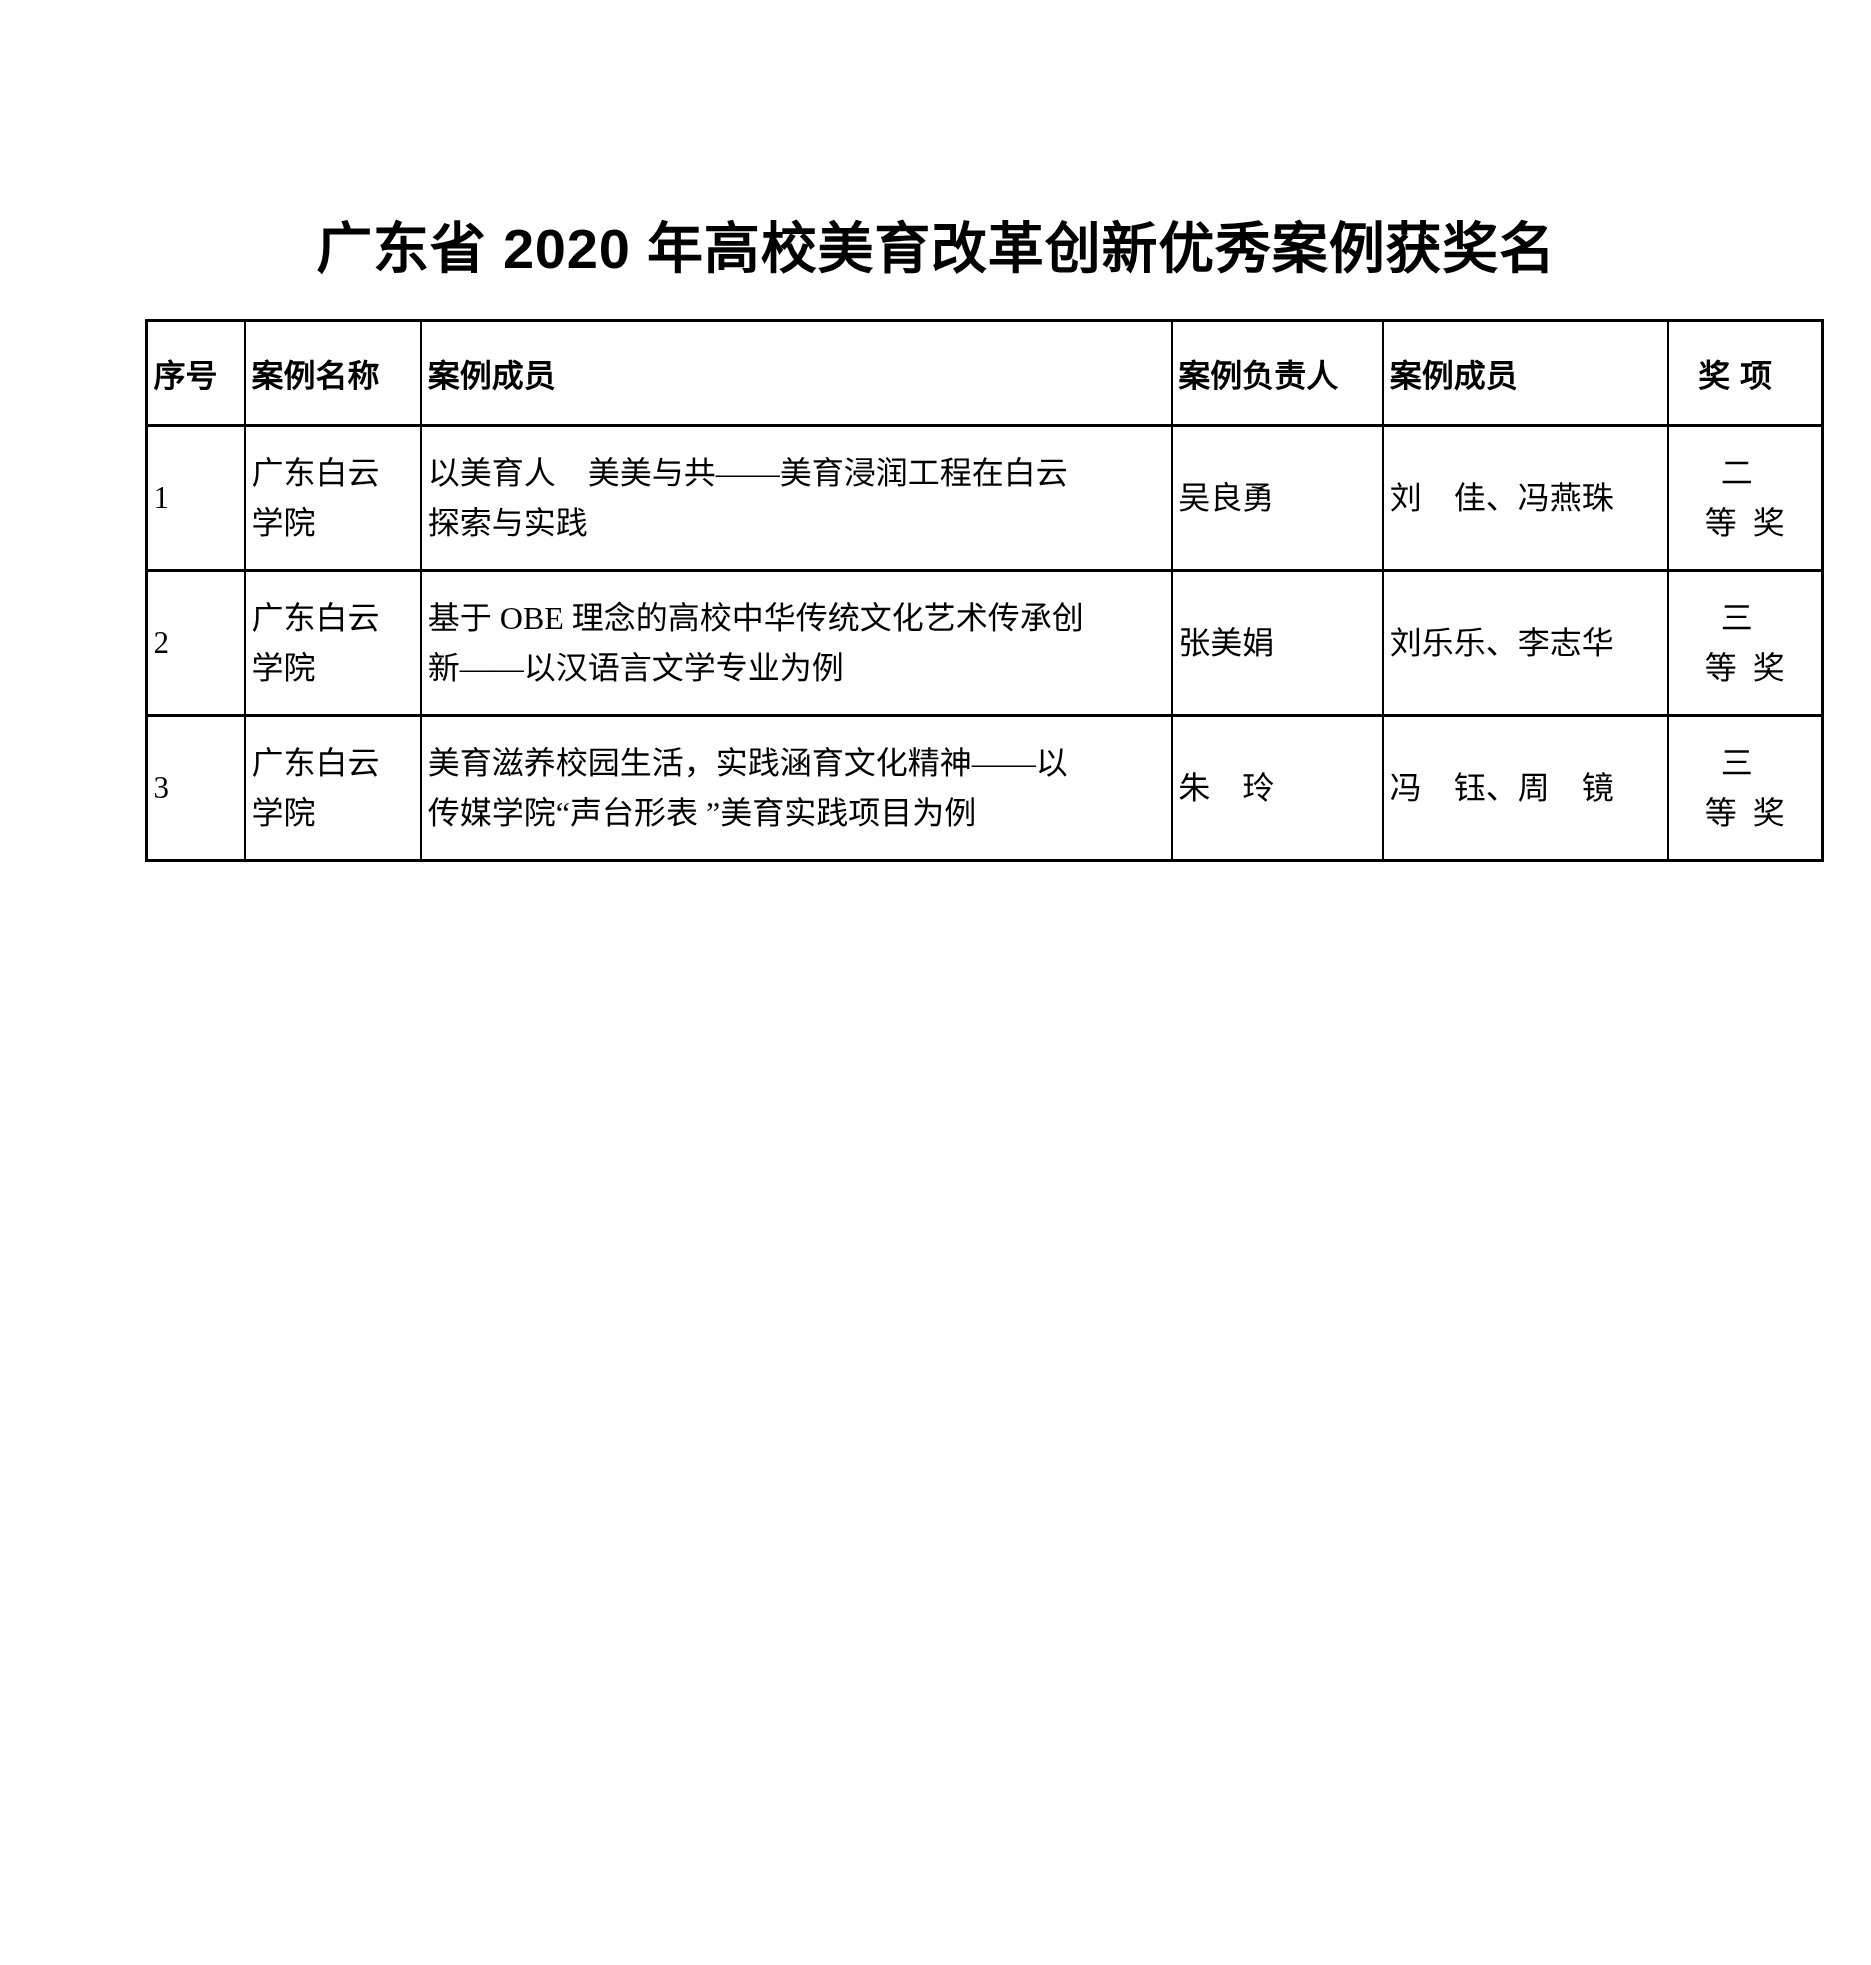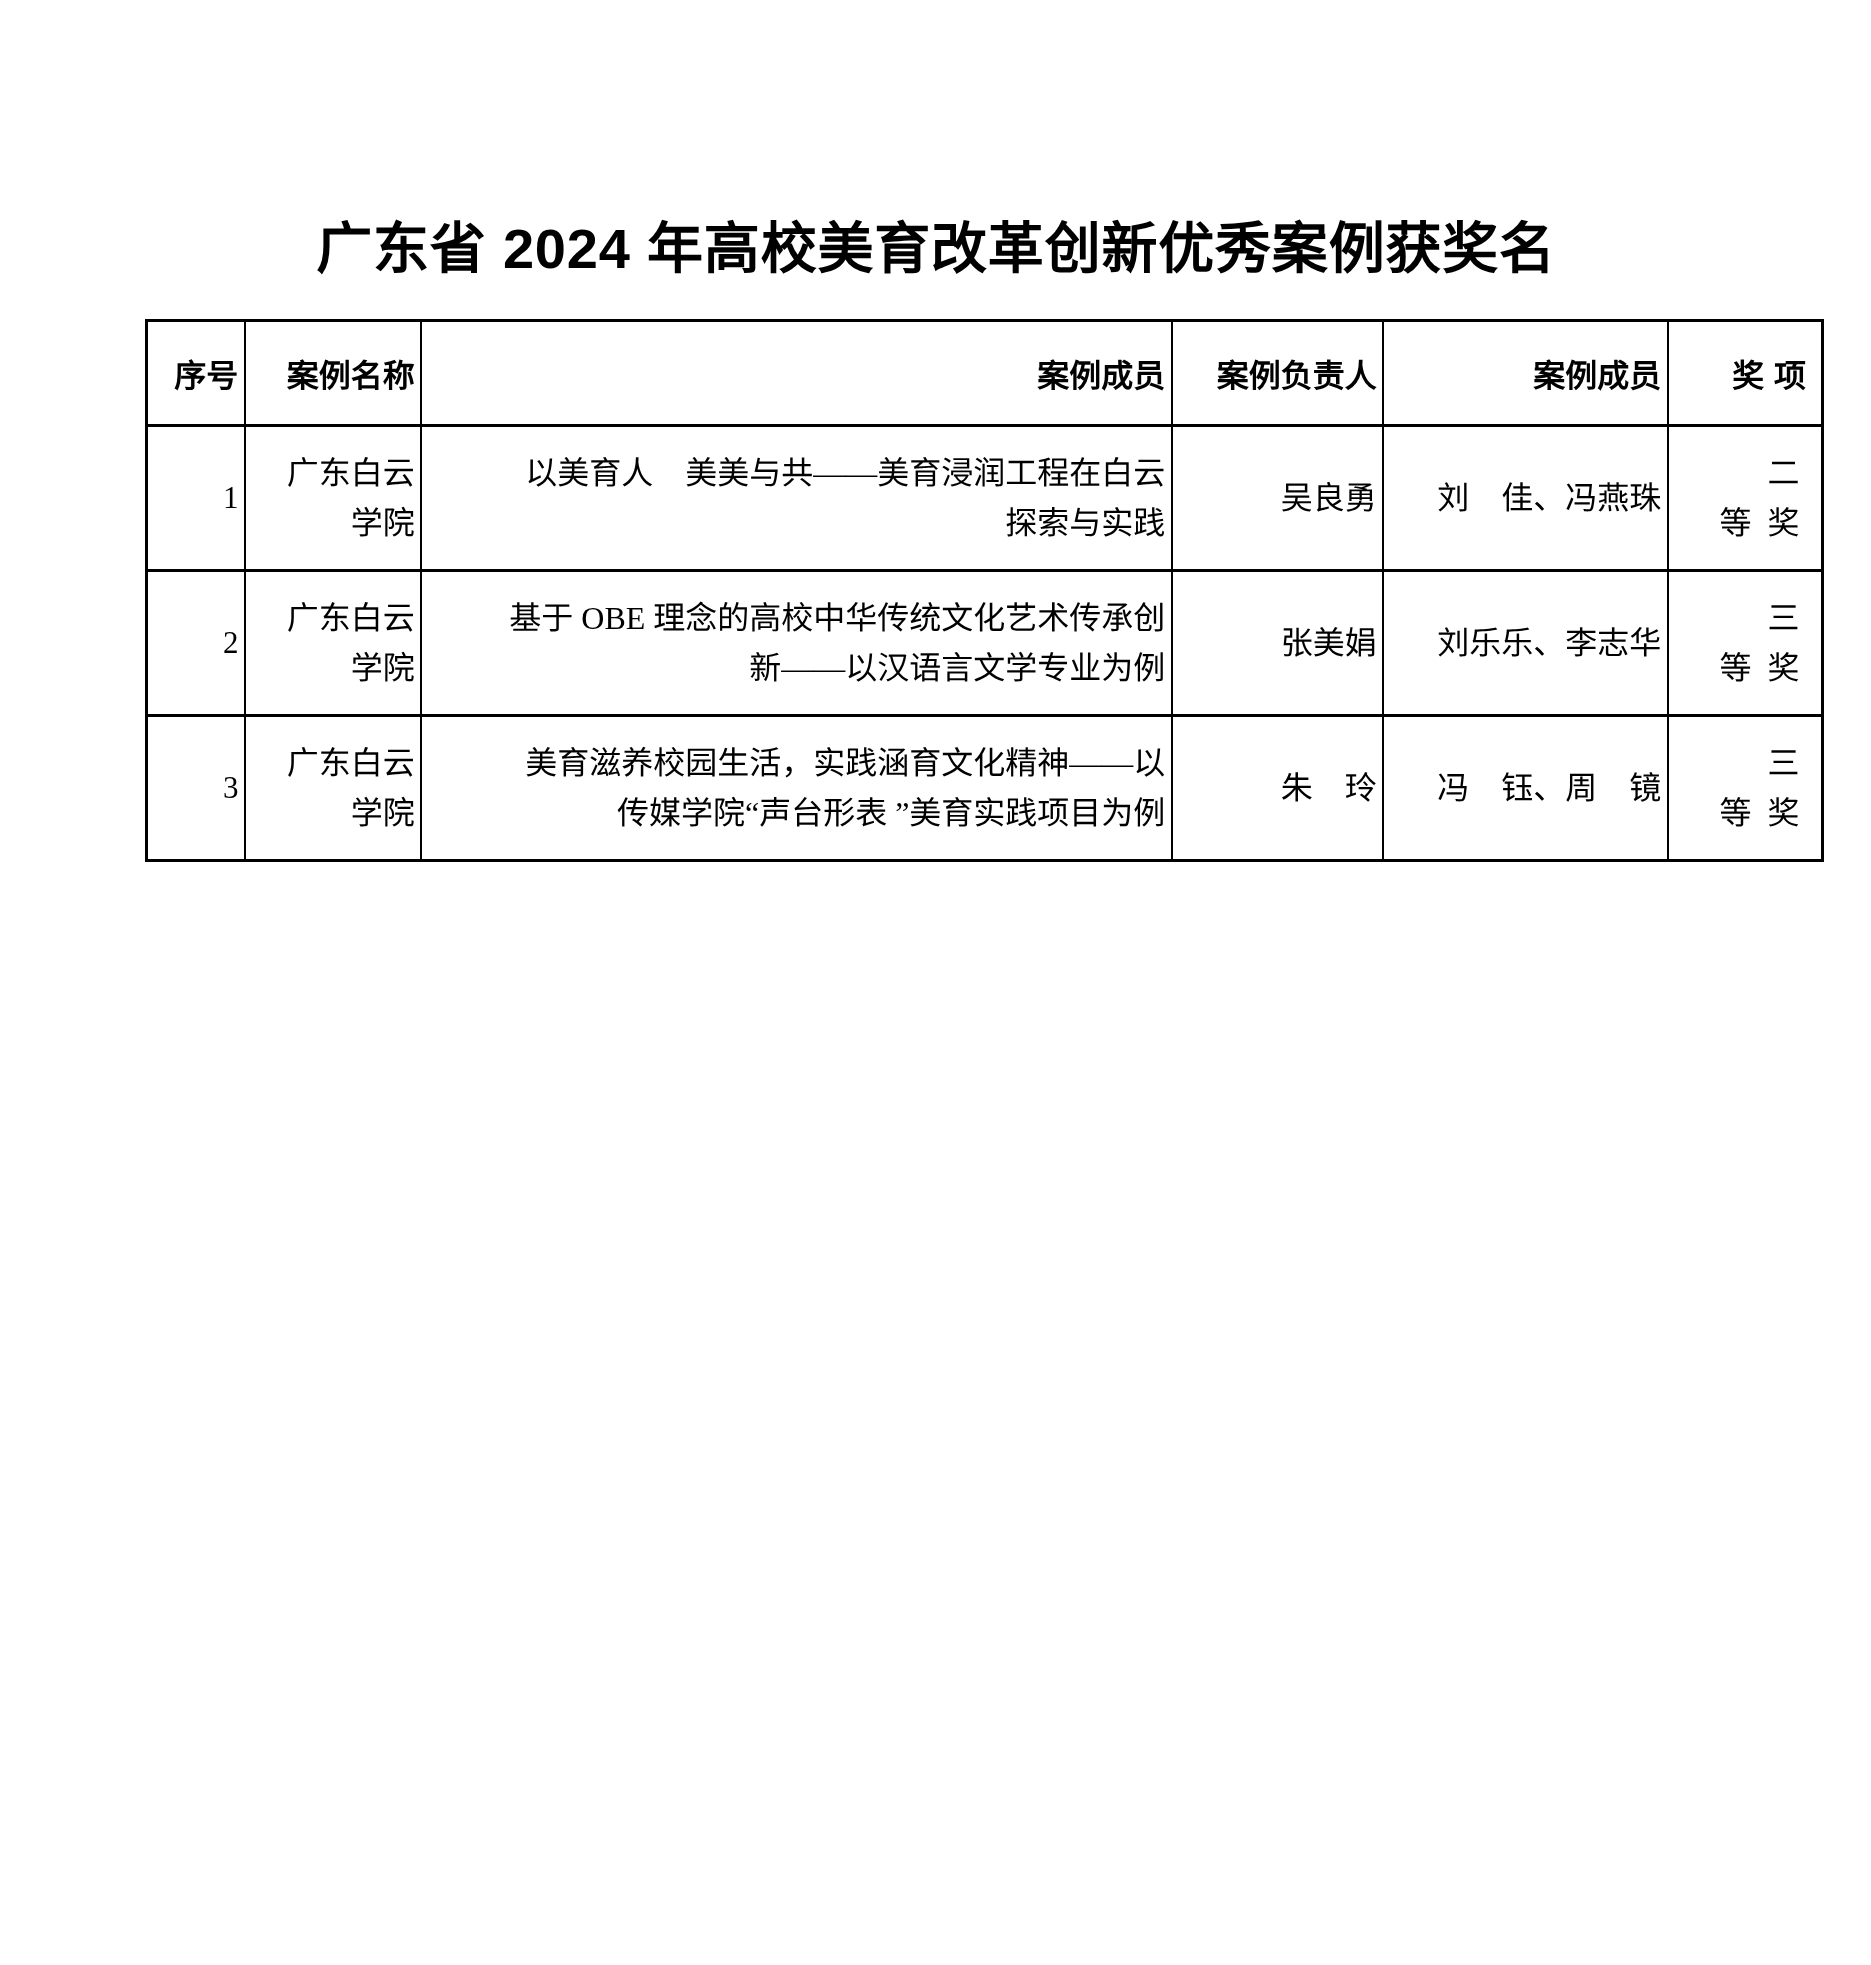--- a/index.html
+++ b/index.html
@@ -34,21 +34,21 @@
     width: 1679px;
     margin: 19.7px 0 0 145px;
     border: 3.9px solid #000000;
   }
   .award-table th,
   .award-table td {
     border-left: 2px solid #000000;
     border-right: 2px solid #000000;
     border-top: 3.9px solid #000000;
     border-bottom: 3.9px solid #000000;
-    text-align: right;
+    text-align: left;
     vertical-align: middle;
     padding: 0 5.5px;
     overflow: hidden;
   }
   .award-table th {
     font-family: "Liberation Sans", sans-serif;
     font-weight: bold;
     font-size: 32px;
     height: 102px;
     white-space: nowrap;
@@ -61,21 +61,21 @@
   }
   .award-table tr.data-row { height: 145px; }
   .award-table th.th-award { letter-spacing: .3em; text-indent: .3em; padding-left: 20px; }
   .award-table td.cell-award { letter-spacing: .5em; text-indent: .5em; padding-left: 36px; }
   .award-table td.cell-serial { font-size: 31px; }
 </style>
 </head>
 <body>
 
 <h1 class="doc-title">
-  <span class="line">广东省 2024 年高校美育改革创新优秀案例获奖名</span>
+  <span class="line">广东省 2020 年高校美育改革创新优秀案例获奖名</span>
 </h1>
 
 <table class="award-table">
   <colgroup>
     <col style="width:5.87%">
     <col style="width:10.53%">
     <col style="width:44.78%">
     <col style="width:12.62%">
     <col style="width:16.97%">
     <col style="width:9.23%">

